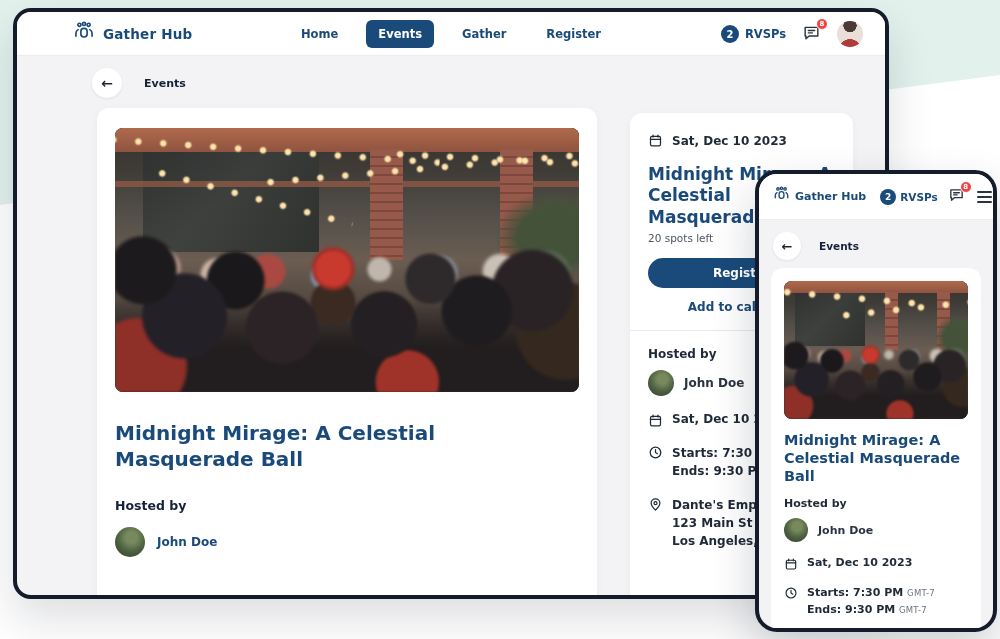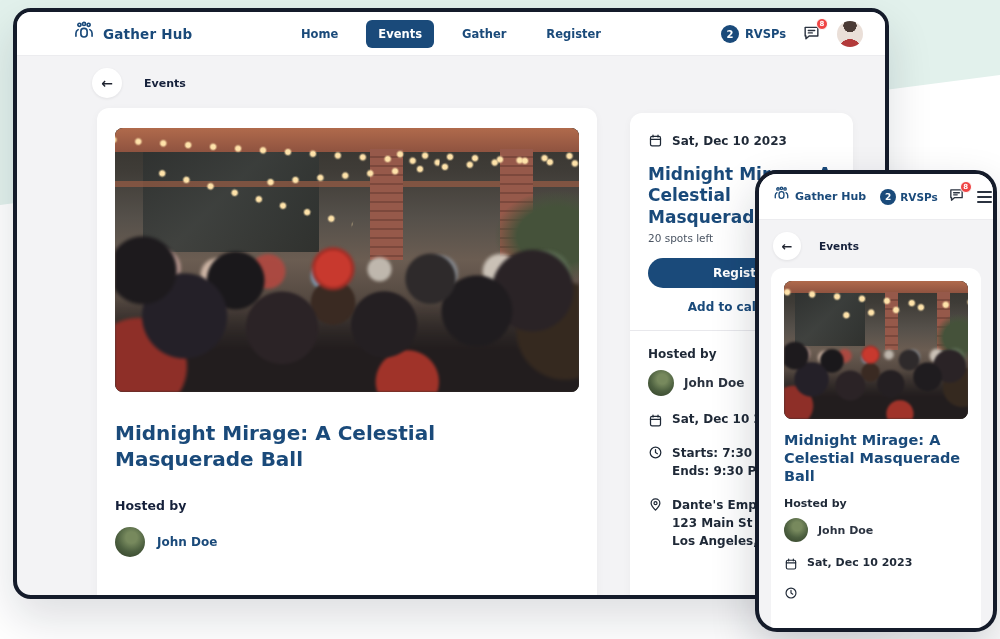--- a/index.html
+++ b/index.html
@@ -363,16 +363,20 @@
         <rect x="4" y="5.5" width="16" height="15" rx="2.5"></rect>
           <path d="M8 3.5v3M16 3.5v3M4 10h16"></path>
       </svg>
       <span>Sat, Dec 10 2023</span>
     </div>
     <div class="m-row icon-row">
       <svg width="14" height="14" viewBox="0 0 24 24" fill="none" stroke="#1f2937" stroke-width="2" stroke-linecap="round">
         <circle cx="12" cy="12" r="8.5"></circle>
           <path d="M12 7.5V12l3 2"></path>
       </svg>
+      <span>
+        <span class="time-line"><span>Starts: 7:30 PM</span> <span class="tz">GMT-7</span></span><br>
+        <span class="time-line"><span>Ends: 9:30 PM</span> <span class="tz">GMT-7</span></span>
+      </span>
     </div>
 
   </div>
 </div>
 
 </body></html>

